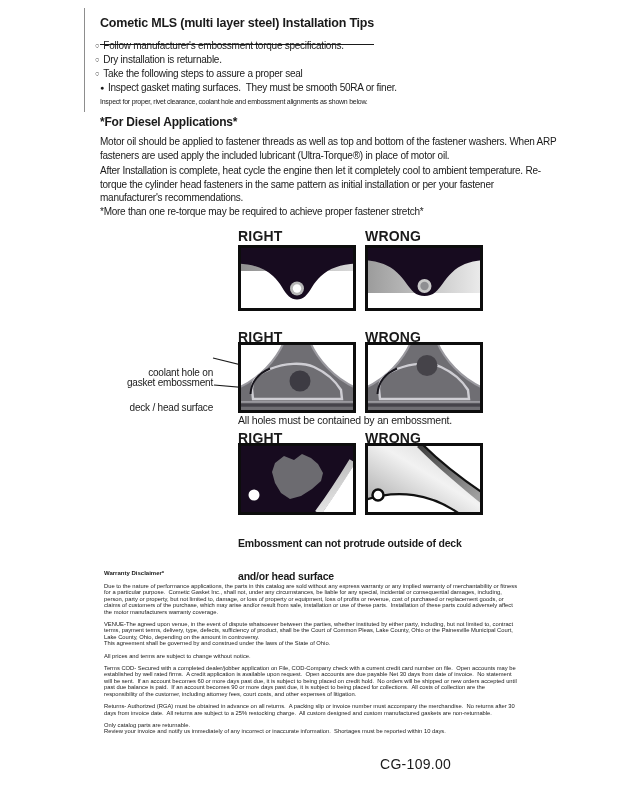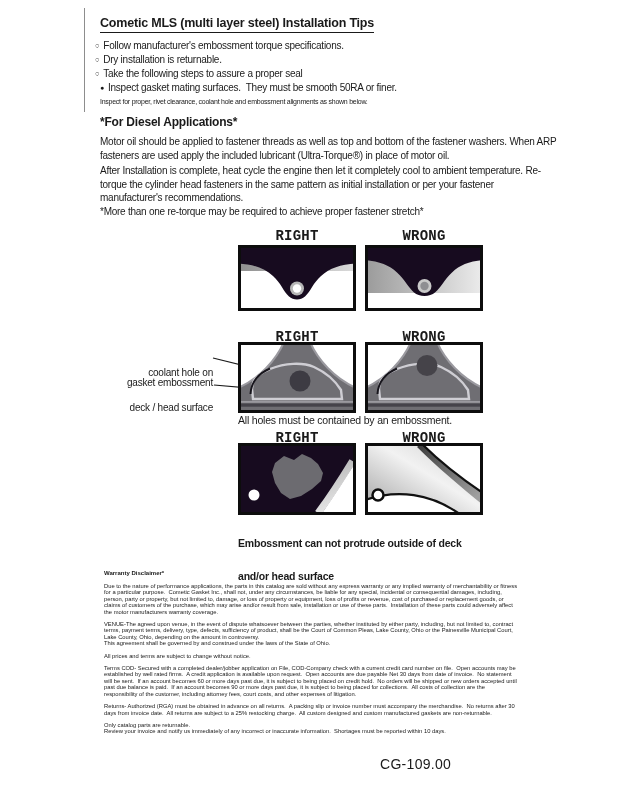--- a/index.html
+++ b/index.html
@@ -3,34 +3,34 @@
 <meta charset="utf-8">
 <style>
   html,body{margin:0;padding:0;background:#fff;}
   .page{position:relative;width:618px;height:800px;background:#ffffff;overflow:hidden;
         font-family:"Liberation Sans",sans-serif;color:#1a1a1a;}
   .abs{position:absolute;}
 
   .vline{left:84px;top:8px;width:1.4px;height:104px;background:#8d8d8d;}
 
   .title{left:100px;top:16px;font-size:12.5px;font-weight:bold;letter-spacing:-0.2px;}
-  .title span{display:inline-block;border-bottom:1.6px solid #1a1a1a;padding-bottom:2px;}
+  .title span{display:inline-block;border-bottom:1.6px solid #1a1a1a;padding-bottom:14px;}
 
   .tips{left:95px;top:39px;font-size:10px;letter-spacing:-0.25px;}
   .tip{height:13.8px;display:flex;align-items:center;white-space:pre;}
   .tip.sub{margin-left:5px;}
   .glyph{display:inline-block;margin-right:4px;line-height:1;}
   .glyph.ring{font-size:7.5px;transform:translateY(-0.5px);}
   .glyph.dot{font-size:7px;transform:translateY(-0.5px);}
 
   .h2{left:100px;top:115px;font-size:12px;font-weight:bold;letter-spacing:-0.2px;text-align:center;}
   .para{left:100px;width:458px;font-size:10px;line-height:13.5px;letter-spacing:-0.25px;white-space:pre-wrap;}
   .p1{top:135px;} .p2{top:164px;} .pnote{top:205px;}
 
-  .dlabel{width:118px;text-align:center;font-size:14px;font-weight:bold;letter-spacing:0.2px;white-space:pre;font-family:Liberation Mono, monospace;}
+  .dlabel{width:118px;font-size:14px;font-weight:bold;letter-spacing:0.2px;white-space:pre;}
   .r1{top:228px;} .r2{top:329px;} .r3{top:430px;}
   .cL{left:238px;} .cR{left:365px;}
   .dbox{width:118px;display:block;}
   .b1{top:245px;} .b2{top:342px;} .b3{top:443px;}
   .dcap{font-size:10.5px;letter-spacing:-0.2px;white-space:pre;line-height:11px;}
   .cap1{left:238px;top:313px;} .cap2{left:238px;top:415px;} .cap3{left:238px;top:516px;font-weight:bold;}
 
   .ann{right:405px;text-align:right;font-size:10px;letter-spacing:-0.2px;line-height:11.5px;white-space:pre;}
   .ann1{top:344px;} .ann2{top:377px;}
   .ptr{left:110px;top:340px;}

